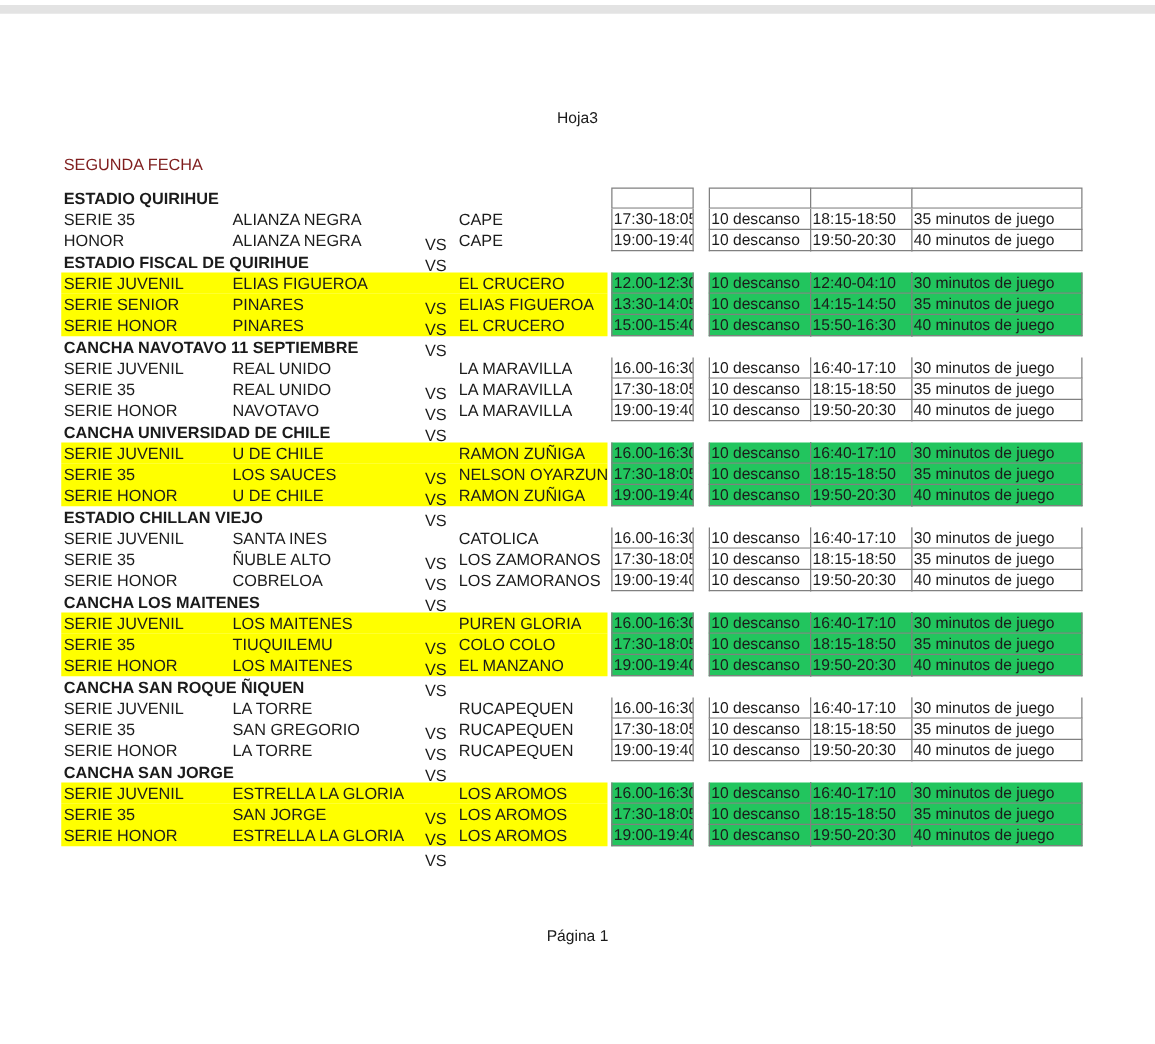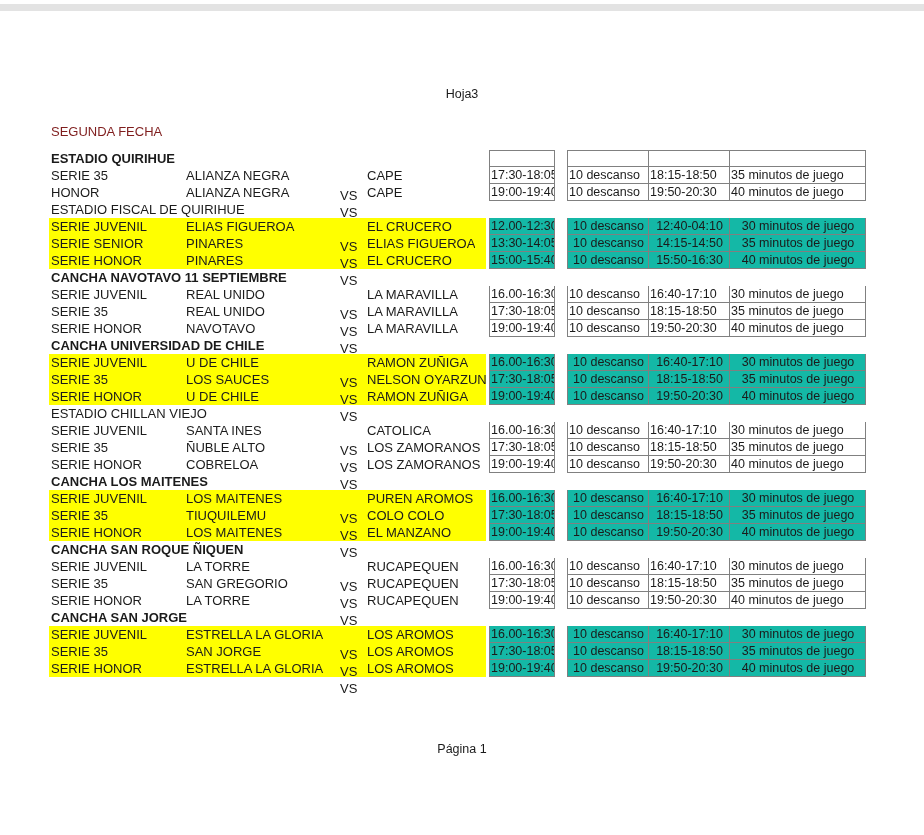--- a/index.html
+++ b/index.html
@@ -85,21 +85,21 @@
   .row.hl-on .hl { display: block; }
   .row .hl { display: none; }
 
   .venue-name {
     position: absolute;
     left: 51px;
     top: 0;
     font-weight: bold;
     z-index: 2;
   }
-  .venue-name.plain { font-weight: normal; }
+  .venue-name.plain { font-weight: bold; }
 
   .c-series {
     position: absolute;
     left: 51px;
     top: 0;
     z-index: 2;
   }
   .c-team1 {
     position: absolute;
     left: 186px;
@@ -142,21 +142,21 @@
     box-sizing: border-box;
     border: 1px solid #808080;
     border-top: none;
     background: #ffffff;
     color: #1b1b1b;
     padding-left: 1px;
     overflow: hidden;
     white-space: nowrap;
   }
   .tcells.first .tcell { border-top: 1px solid #808080; }
-  .tcells.hl-on .tcell { background: #14b8a6; text-align: center; }
+  .tcells.hl-on .tcell { background: #22c55e; }
 
   .tc0 { left: 2px;   width: 66px; }
   .tc1 { left: 80px;  width: 82px; }
   .tc2 { left: 161px; width: 82px; }
   .tc3 { left: 242px; width: 137px; }
 
   .tcells.header .tcell { height: 17px; }
 </style>
 </head>
 <body>
@@ -375,21 +375,21 @@
     </div>
     <div class="venue-block">
       <div class="row">
         <span class="venue-name">CANCHA LOS MAITENES</span>
       </div>
       <div class="row hl-on">
         <span class="hl"></span>
         <span class="c-series">SERIE JUVENIL</span>
         <span class="c-team1">LOS MAITENES</span>
         <span class="c-vs">VS</span>
-        <span class="c-team2">PUREN AROMOS</span>
+        <span class="c-team2">PUREN GLORIA</span>
         <div class="tcells hl-on">
           <div class="tcell tc0">16.00-16:30</div>
           <div class="tcell tc1">10 descanso</div>
           <div class="tcell tc2">16:40-17:10</div>
           <div class="tcell tc3">30 minutos de juego</div>
         </div>
       </div>
       <div class="row hl-on">
         <span class="hl"></span>
         <span class="c-series">SERIE 35</span>

